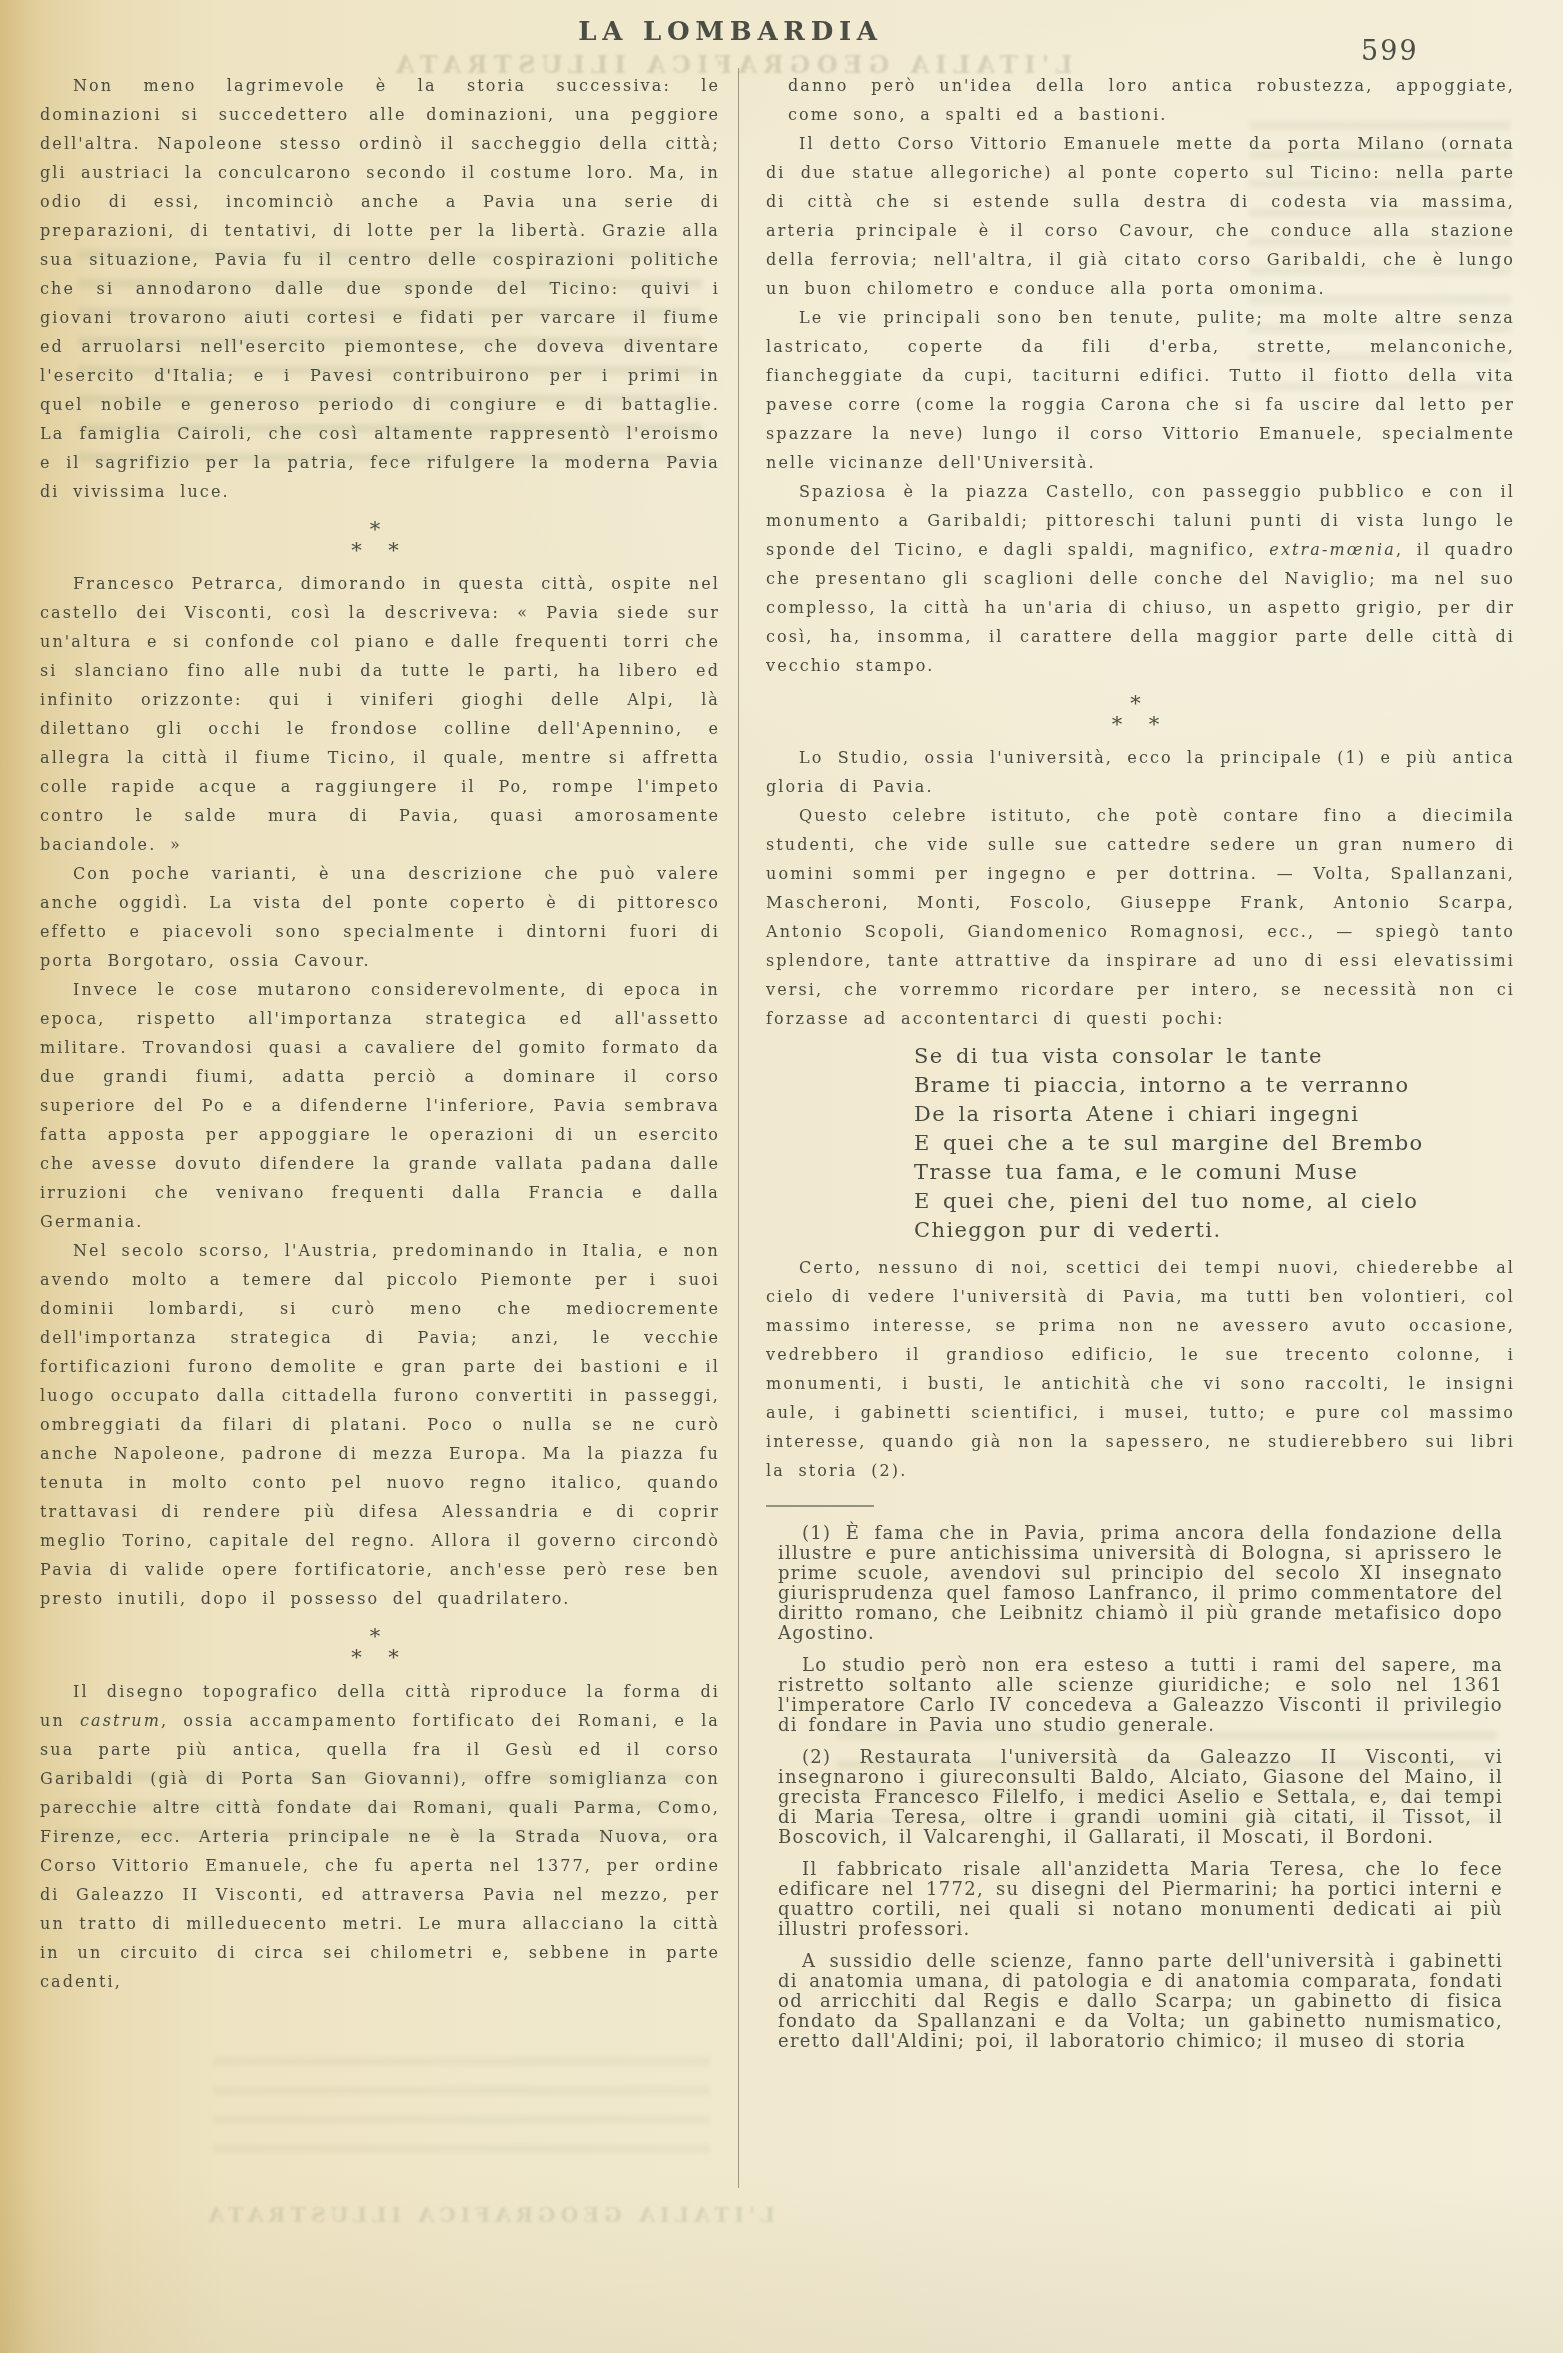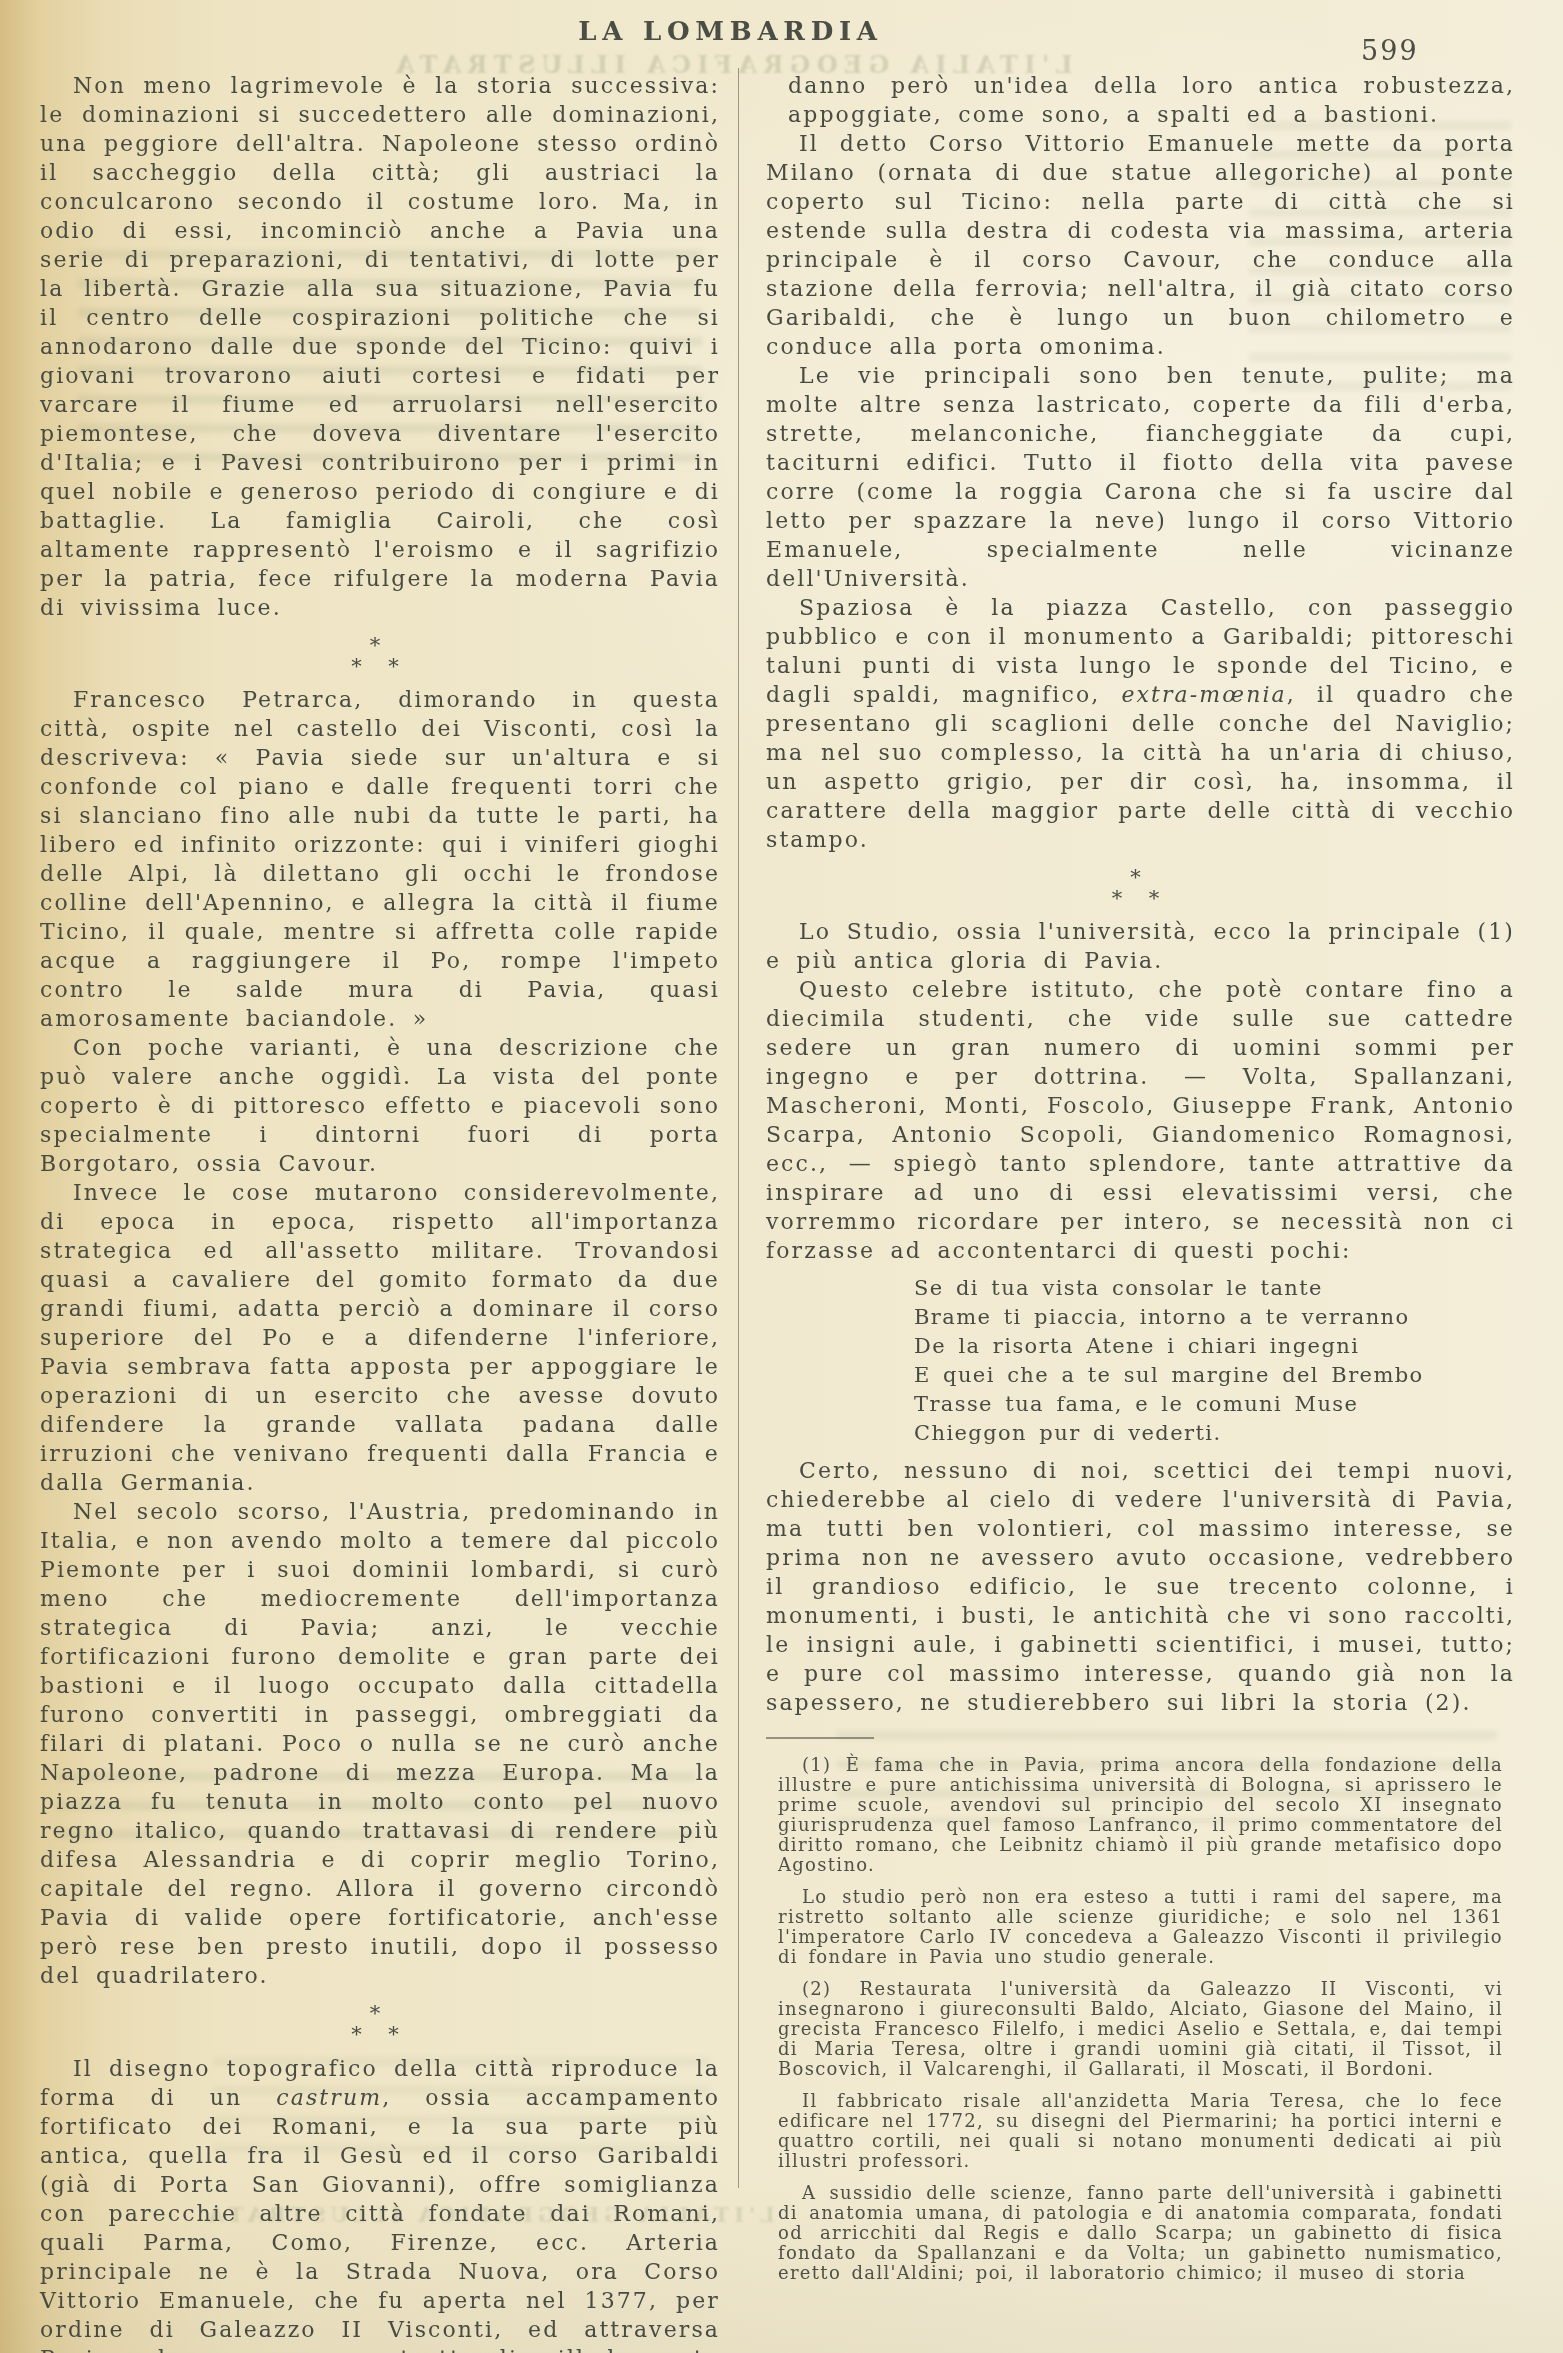--- a/index.html
+++ b/index.html
@@ -28,21 +28,21 @@
   
   .col-rule{
     position:absolute;left:738px;top:68px;width:1.4px;height:2120px;
     background:rgba(84,88,72,.55);
   }
   .column{position:absolute;top:71px;text-align:justify;}
   .column-left{left:40px;width:680px;}
   .column-right{left:766px;width:749px;}
 
   .para{
-    margin:0;font-size:22px;line-height:29px;
+    margin:0;font-size:16px;line-height:29px;
     letter-spacing:2.1px;word-spacing:6.4px;text-indent:33px;
   }
   .para.noindent{text-indent:0;margin-left:22px;}
   .para i{font-style:italic;}
 
   .asterism{
     text-align:center;margin:12.8px 0 8.5px;color:#4a4e44;
     font-size:21px;line-height:21px;text-indent:0;
   }
   .asterism .ast-row{letter-spacing:10px;}
@@ -129,20 +129,21 @@
         <div class="ast-row">* *</div>
       </div>
       <p class="para"><span>Lo Studio, ossia l'università, ecco la principale (1) e più antica gloria di Pavia.</span></p>
       <p class="para"><span>Questo celebre istituto, che potè contare fino a diecimila studenti, che vide sulle sue cattedre sedere un gran numero di uomini sommi per ingegno e per dottrina. — Volta, Spallanzani, Mascheroni, Monti, Foscolo, Giuseppe Frank, Antonio Scarpa, Antonio Scopoli, Giandomenico Romagnosi, ecc., — spiegò tanto splendore, tante attrattive da inspirare ad uno di essi elevatissimi versi, che vorremmo ricordare per intero, se necessità non ci forzasse ad accontentarci di questi pochi:</span></p>
       <div class="verse">
         <div class="verse-line">Se di tua vista consolar le tante</div>
         <div class="verse-line">Brame ti piaccia, intorno a te verranno</div>
         <div class="verse-line">De la risorta Atene i chiari ingegni</div>
         <div class="verse-line">E quei che a te sul margine del Brembo</div>
         <div class="verse-line">Trasse tua fama, e le comuni Muse</div>
+        <div class="verse-line">E quei che, pieni del tuo nome, al cielo</div>
         <div class="verse-line">Chieggon pur di vederti.</div>
       </div>
       <p class="para"><span>Certo, nessuno di noi, scettici dei tempi nuovi, chiederebbe al cielo di vedere l'università di Pavia, ma tutti ben volontieri, col massimo interesse, se prima non ne avessero avuto occasione, vedrebbero il grandioso edificio, le sue trecento colonne, i monumenti, i busti, le antichità che vi sono raccolti, le insigni aule, i gabinetti scientifici, i musei, tutto; e pure col massimo interesse, quando già non la sapessero, ne studierebbero sui libri la storia (2).</span></p>
       <div class="fn-rule"></div>
       <p class="footnote"><span>(1) È fama che in Pavia, prima ancora della fondazione della illustre e pure antichissima università di Bologna, si aprissero le prime scuole, avendovi sul principio del secolo XI insegnato giurisprudenza quel famoso Lanfranco, il primo commentatore del diritto romano, che Leibnitz chiamò il più grande metafisico dopo Agostino.</span></p>
       <p class="footnote"><span>Lo studio però non era esteso a tutti i rami del sapere, ma ristretto soltanto alle scienze giuridiche; e solo nel 1361 l'imperatore Carlo IV concedeva a Galeazzo Visconti il privilegio di fondare in Pavia uno studio generale.</span></p>
       <p class="footnote"><span>(2) Restaurata l'università da Galeazzo II Visconti, vi insegnarono i giureconsulti Baldo, Alciato, Giasone del Maino, il grecista Francesco Filelfo, i medici Aselio e Settala, e, dai tempi di Maria Teresa, oltre i grandi uomini già citati, il Tissot, il Boscovich, il Valcarenghi, il Gallarati, il Moscati, il Bordoni.</span></p>
       <p class="footnote"><span>Il fabbricato risale all'anzidetta Maria Teresa, che lo fece edificare nel 1772, su disegni del Piermarini; ha portici interni e quattro cortili, nei quali si notano monumenti dedicati ai più illustri professori.</span></p>
       <p class="footnote"><span>A sussidio delle scienze, fanno parte dell'università i gabinetti di anatomia umana, di patologia e di anatomia comparata, fondati od arricchiti dal Regis e dallo Scarpa; un gabinetto di fisica fondato da Spallanzani e da Volta; un gabinetto numismatico, eretto dall'Aldini; poi, il laboratorio chimico; il museo di storia</span></p>
     </section>

